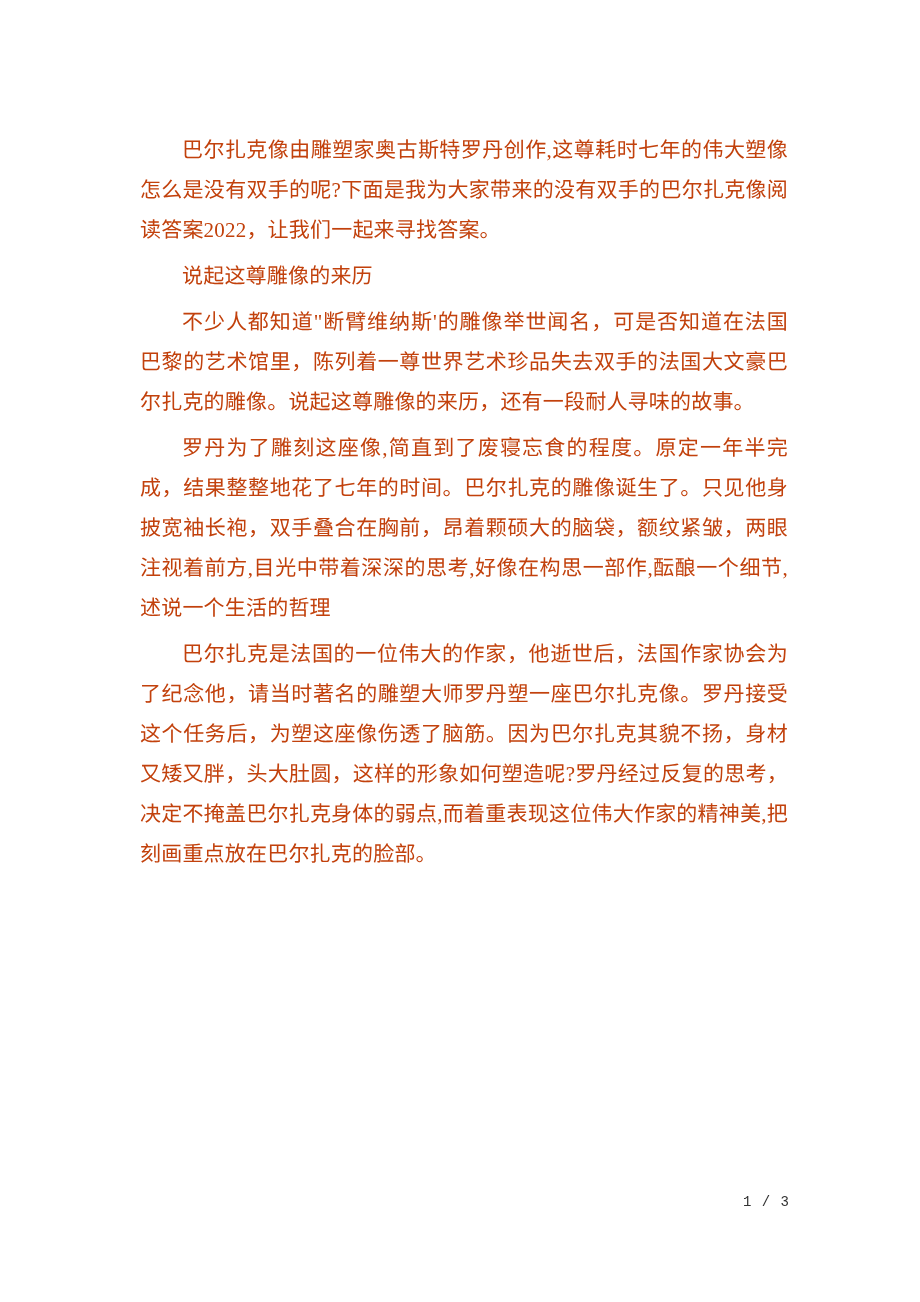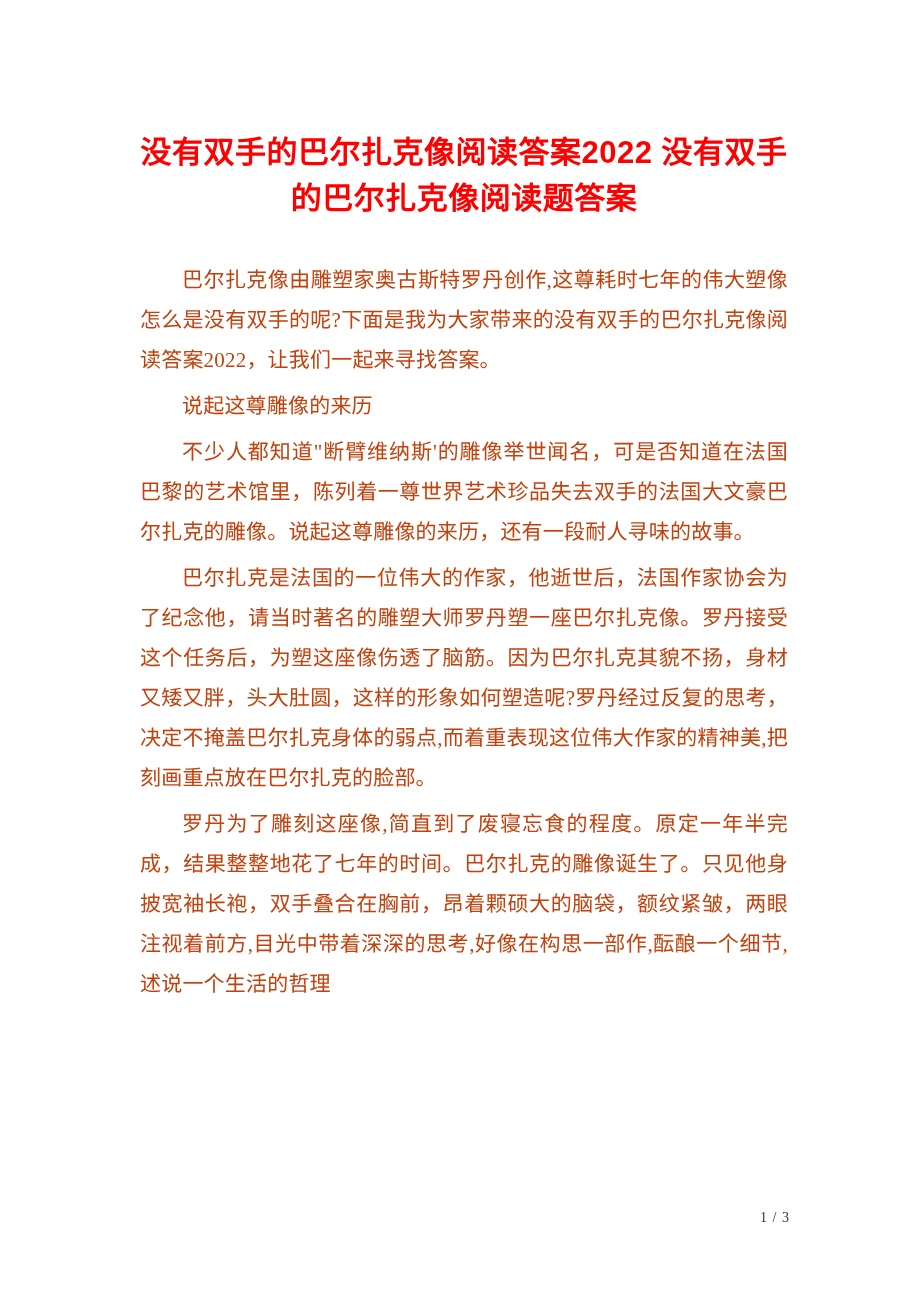--- a/index.html
+++ b/index.html
@@ -41,35 +41,34 @@
     text-justify: inter-ideograph;
     text-indent: 2em;
     letter-spacing: 0.2px;
   }
   .para.spaced-top {
     margin-top: 14px;
   }
   .page-number {
     position: absolute;
     right: 130px;
-    bottom: 76px;
-    font-family: Liberation Serif, serif;
+    bottom: 92px;
+    font-family: Liberation Mono, monospace;
     font-size: 14px;
     color: #333333;
     letter-spacing: 1px;
   }
 </style>
 </head>
 <body>
 
 <div class="page">
   <div class="content">
-    <h1 class="doc-title">没有双手的巴尔扎克像阅读答案2022   没有双手的巴尔扎克像阅读题答案</h1>
 
     <p class="para">巴尔扎克像由雕塑家奥古斯特罗丹创作,这尊耗时七年的伟大塑像怎么是没有双手的呢?下面是我为大家带来的没有双手的巴尔扎克像阅读答案2022，让我们一起来寻找答案。</p>
     <p class="para">说起这尊雕像的来历</p>
     <p class="para">不少人都知道"断臂维纳斯'的雕像举世闻名，可是否知道在法国巴黎的艺术馆里，陈列着一尊世界艺术珍品失去双手的法国大文豪巴尔扎克的雕像。说起这尊雕像的来历，还有一段耐人寻味的故事。</p>
+    <p class="para">罗丹为了雕刻这座像,简直到了废寝忘食的程度。原定一年半完成，结果整整地花了七年的时间。巴尔扎克的雕像诞生了。只见他身披宽袖长袍，双手叠合在胸前，昂着颗硕大的脑袋，额纹紧皱，两眼注视着前方,目光中带着深深的思考,好像在构思一部作,酝酿一个细节,述说一个生活的哲理</p>
     <p class="para">巴尔扎克是法国的一位伟大的作家，他逝世后，法国作家协会为了纪念他，请当时著名的雕塑大师罗丹塑一座巴尔扎克像。罗丹接受这个任务后，为塑这座像伤透了脑筋。因为巴尔扎克其貌不扬，身材又矮又胖，头大肚圆，这样的形象如何塑造呢?罗丹经过反复的思考，决定不掩盖巴尔扎克身体的弱点,而着重表现这位伟大作家的精神美,把刻画重点放在巴尔扎克的脸部。</p>
-    <p class="para">罗丹为了雕刻这座像,简直到了废寝忘食的程度。原定一年半完成，结果整整地花了七年的时间。巴尔扎克的雕像诞生了。只见他身披宽袖长袍，双手叠合在胸前，昂着颗硕大的脑袋，额纹紧皱，两眼注视着前方,目光中带着深深的思考,好像在构思一部作,酝酿一个细节,述说一个生活的哲理</p>
   </div>
 
   <div class="page-number">1 / 3</div>
 </div>
 
 </body></html>

